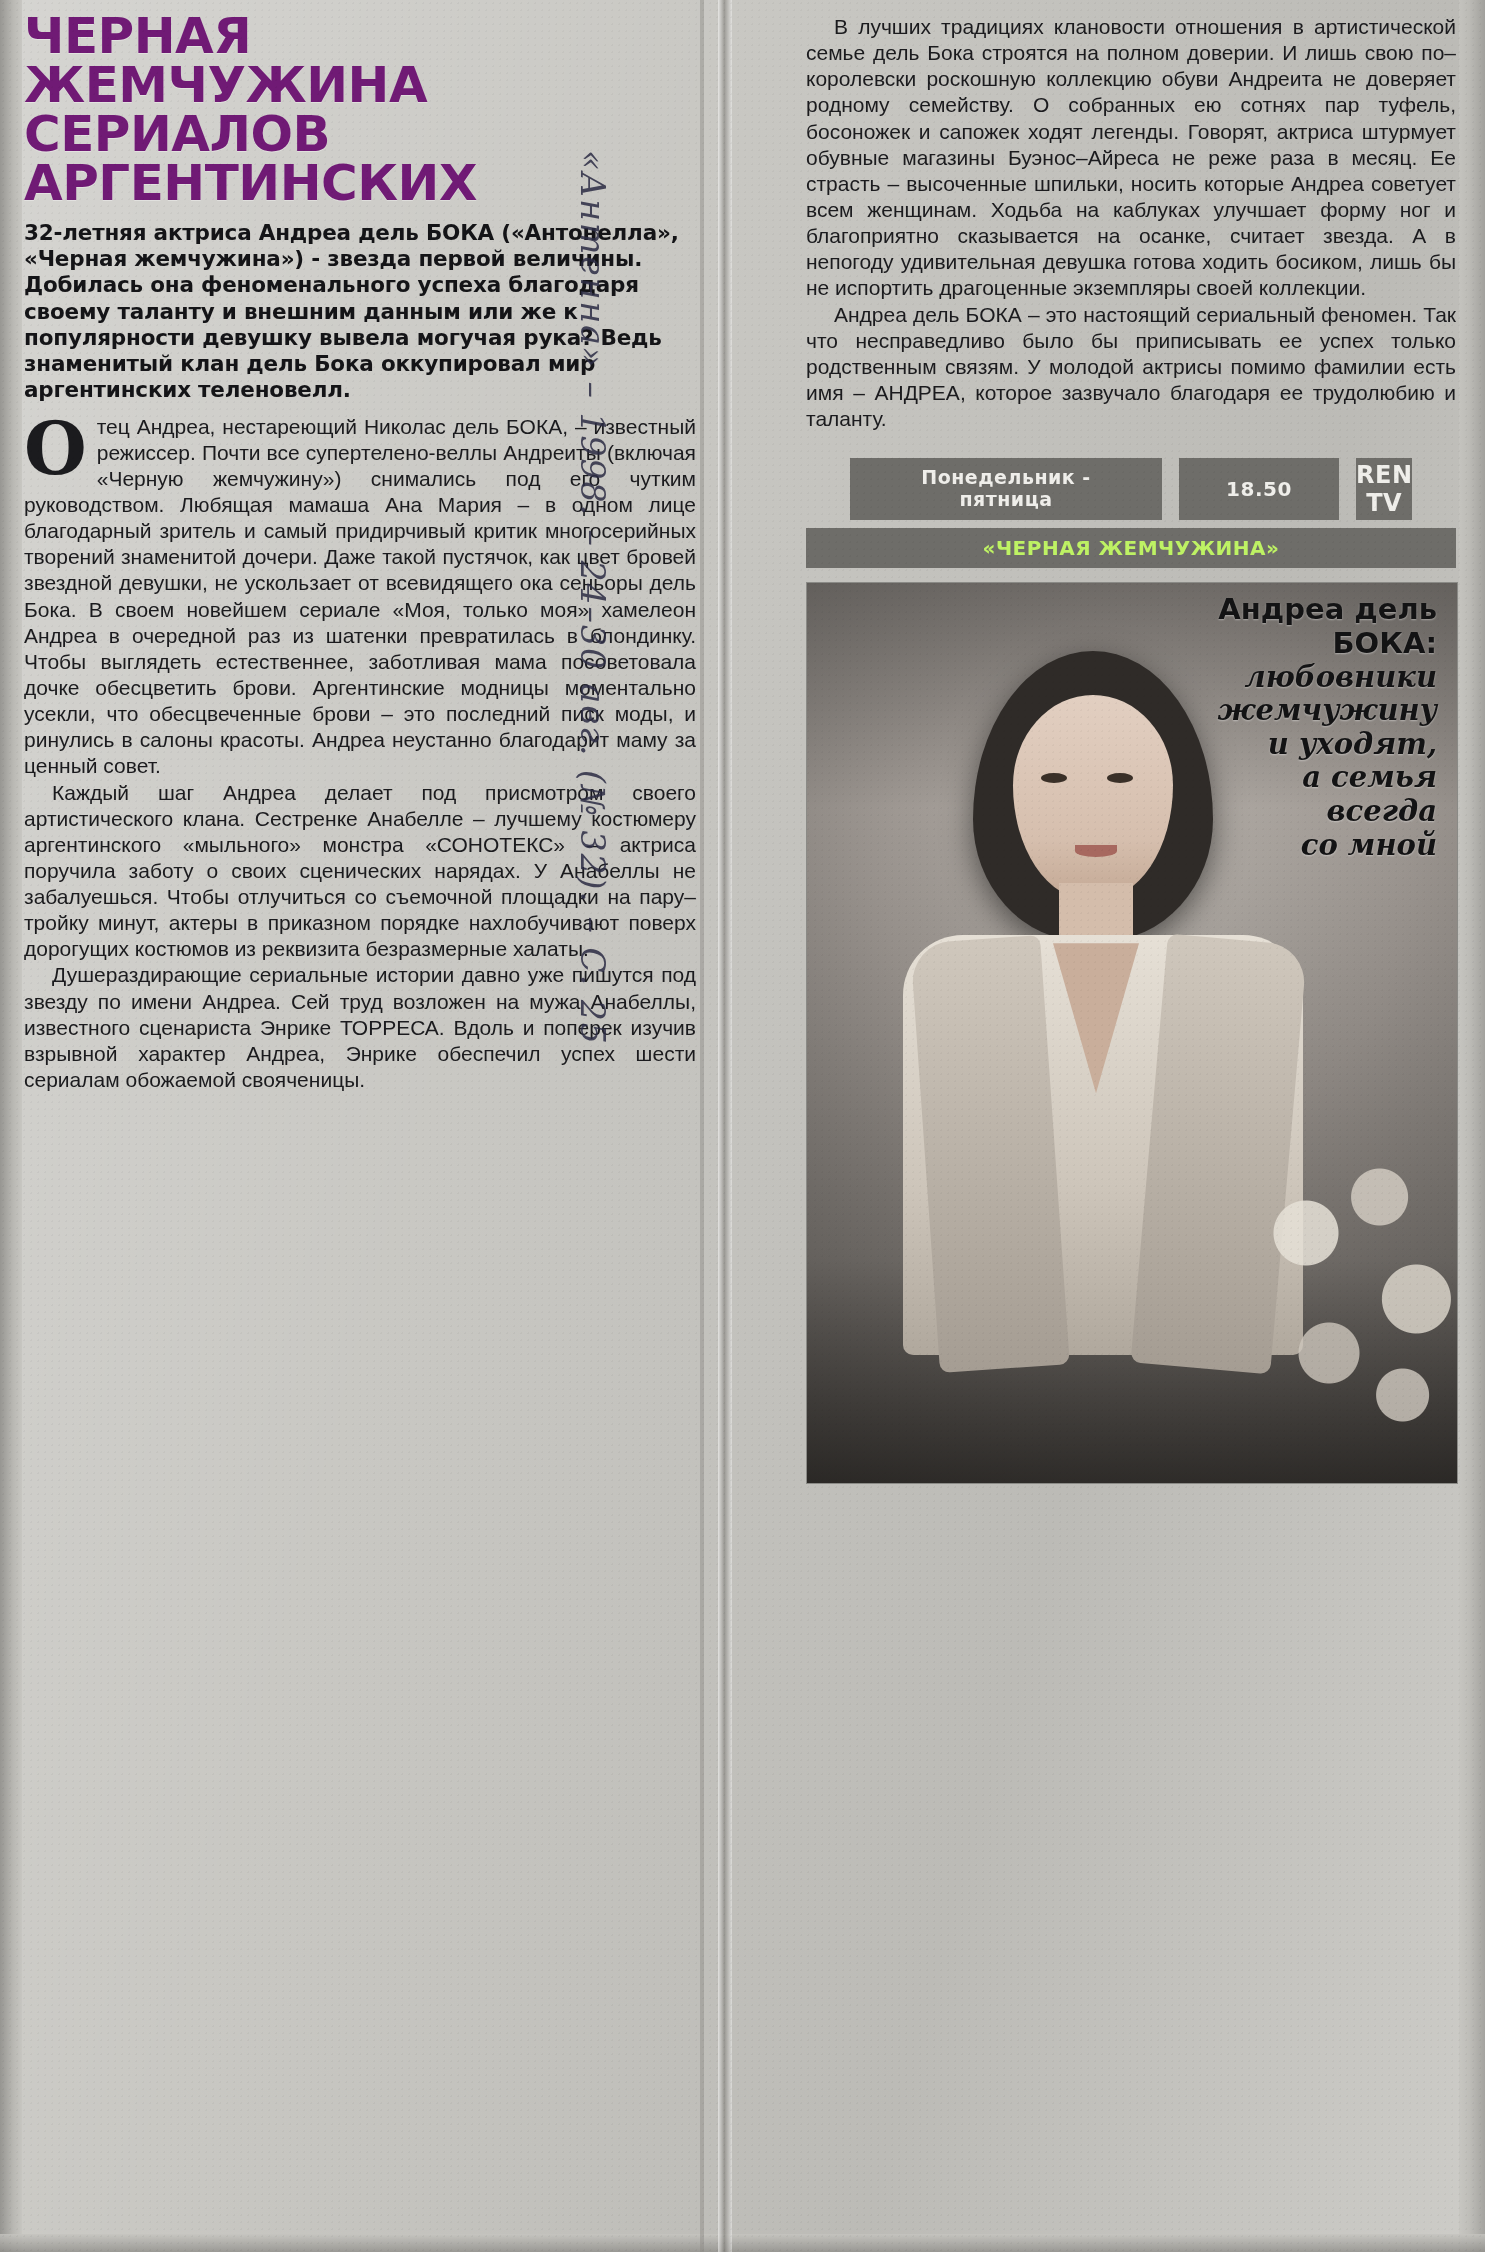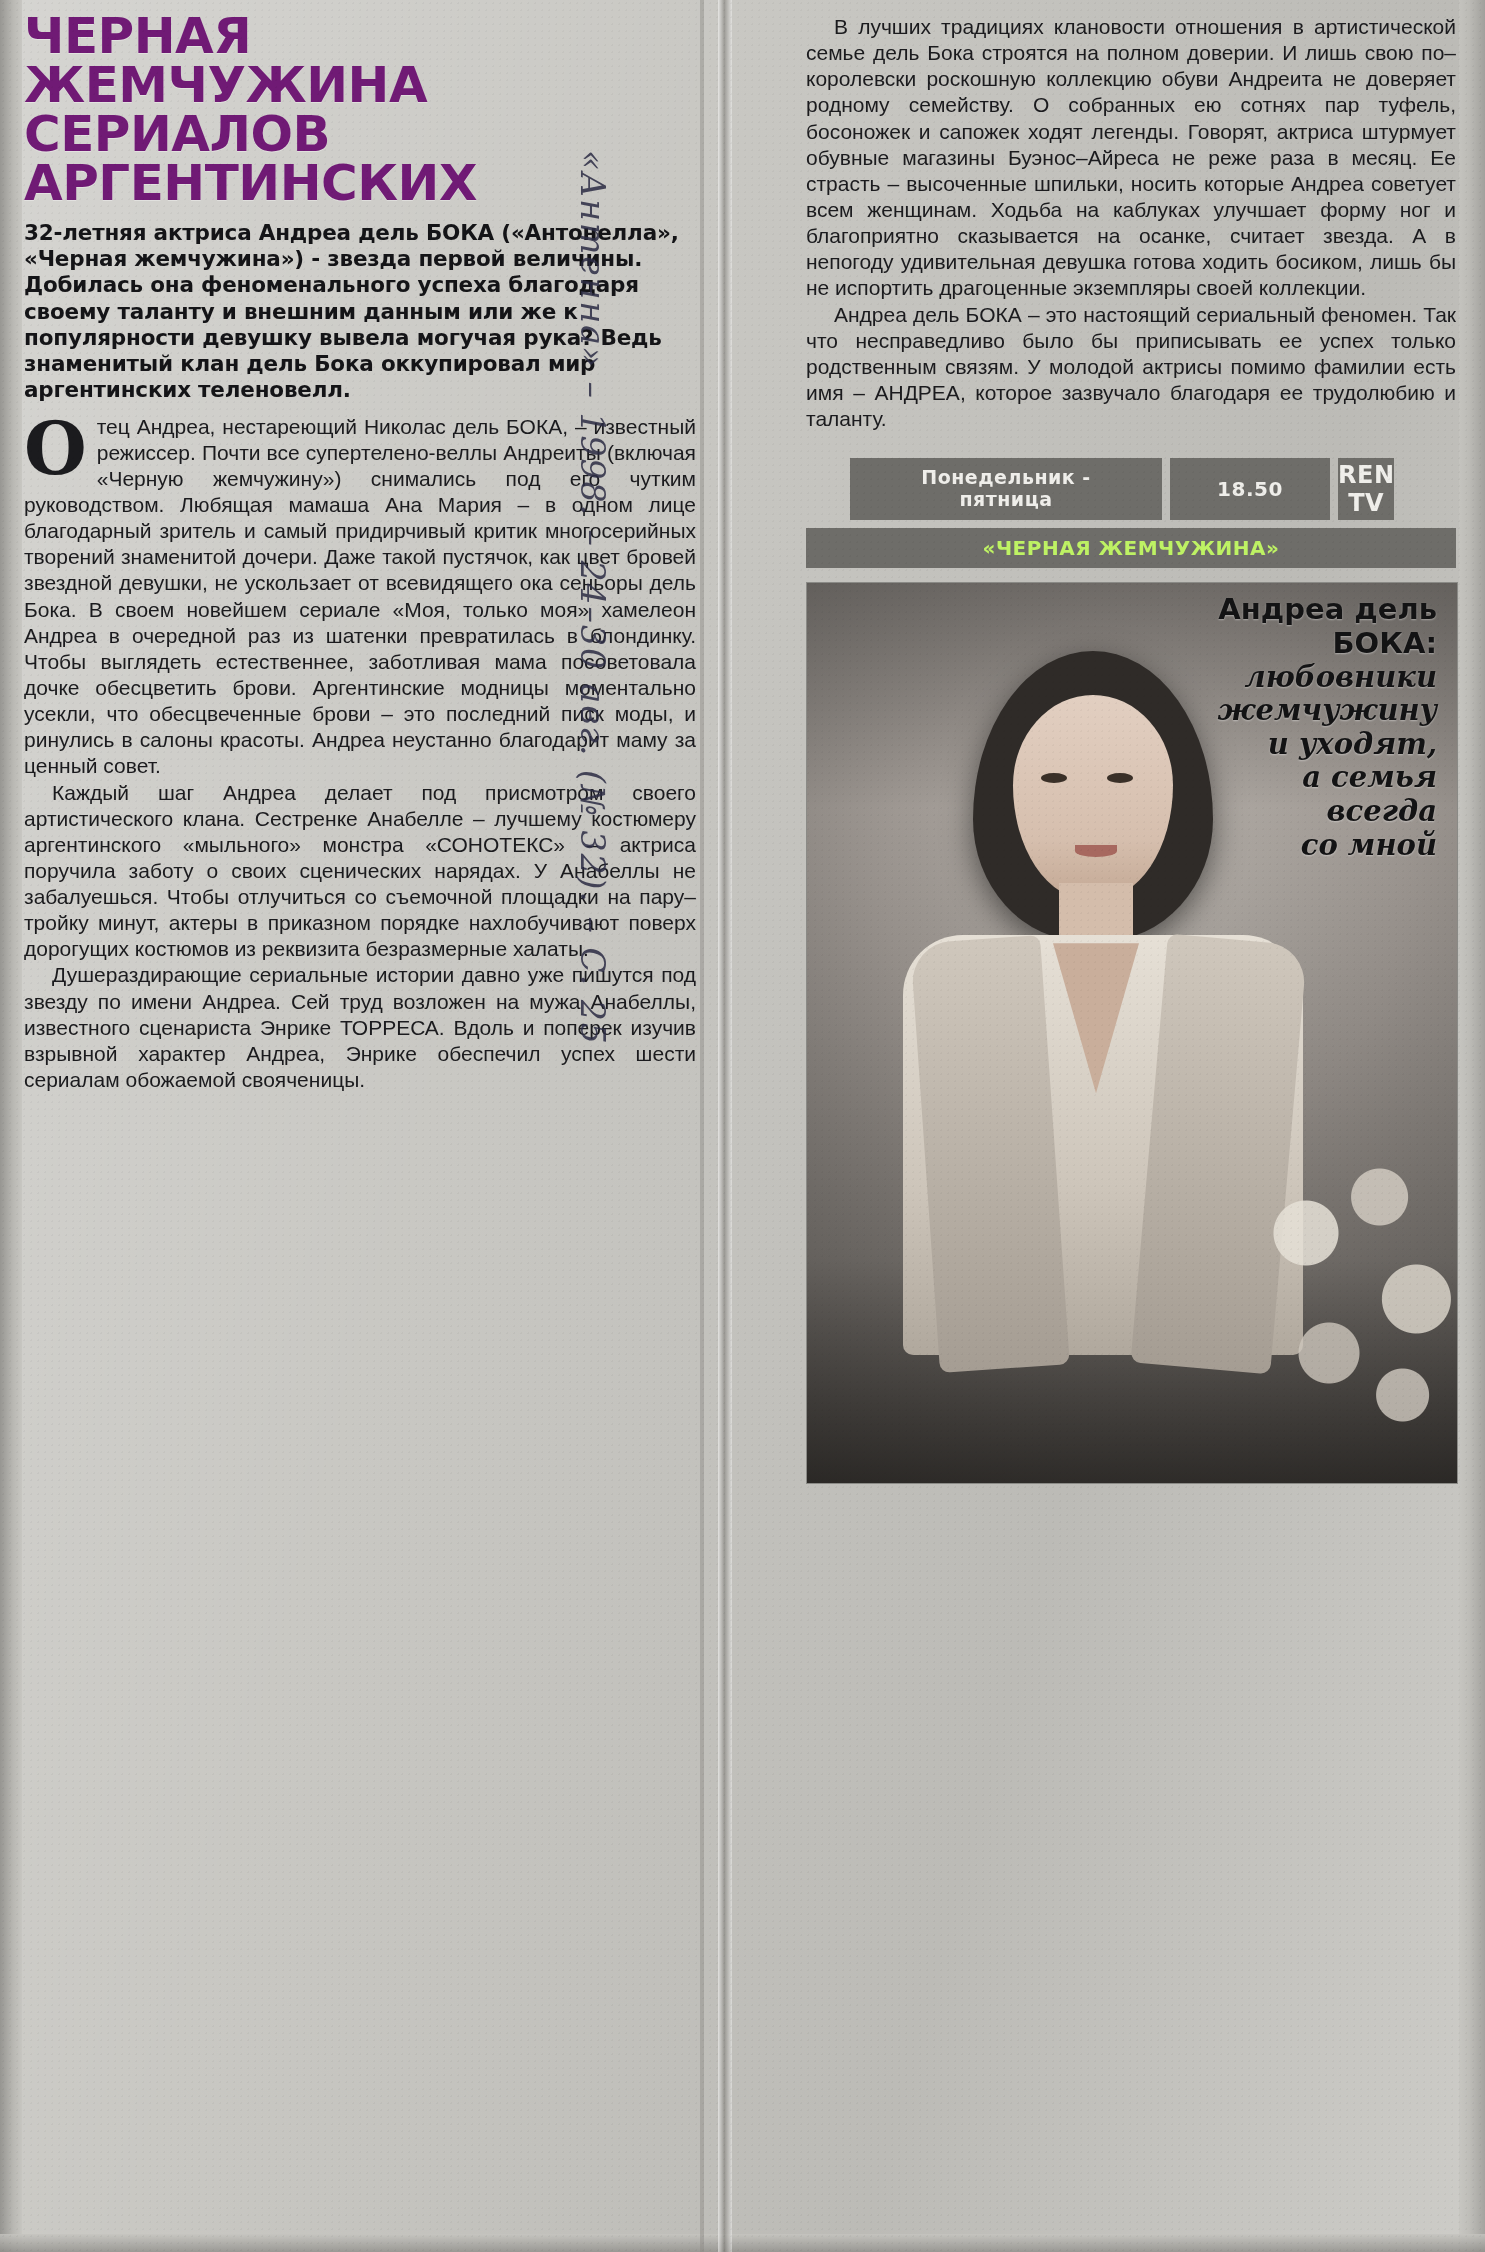--- a/index.html
+++ b/index.html
@@ -136,21 +136,21 @@
     transform: rotate(90deg);
     transform-origin: left top;
     white-space: nowrap;
     opacity: .85;
   }
 
   
   .tvbar {
     margin-top: 26px;
     display: flex;
-    gap: 8px;
+    gap: 17px;
     align-items: stretch;
     width: 520px;
     padding-left: 44px;
   }
   .tvbar .cell {
     background: #6e6d69;
     color: #efeeea;
     display: flex;
     align-items: center;
     justify-content: center;

